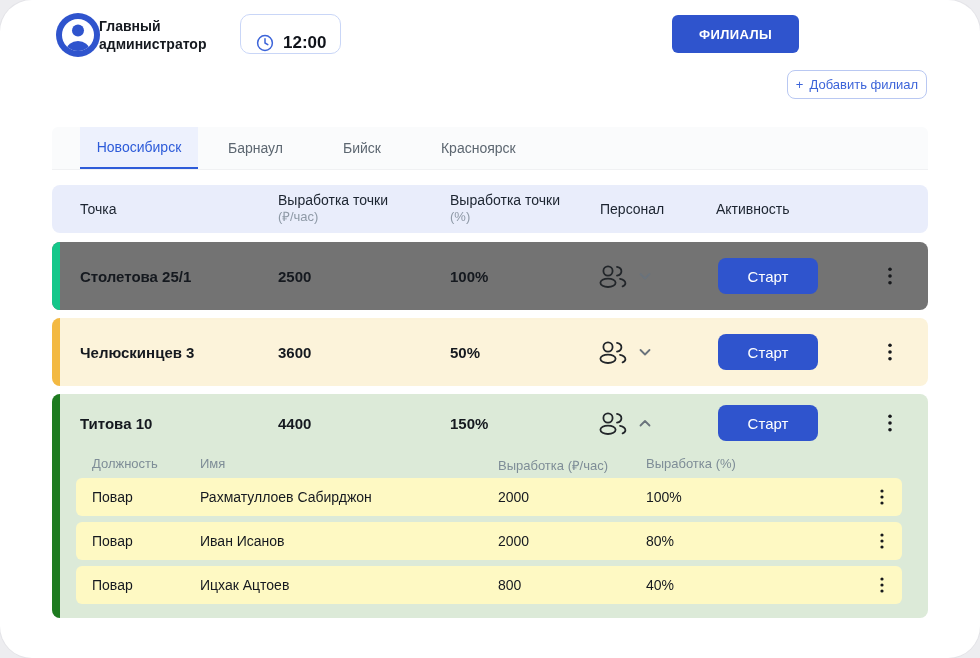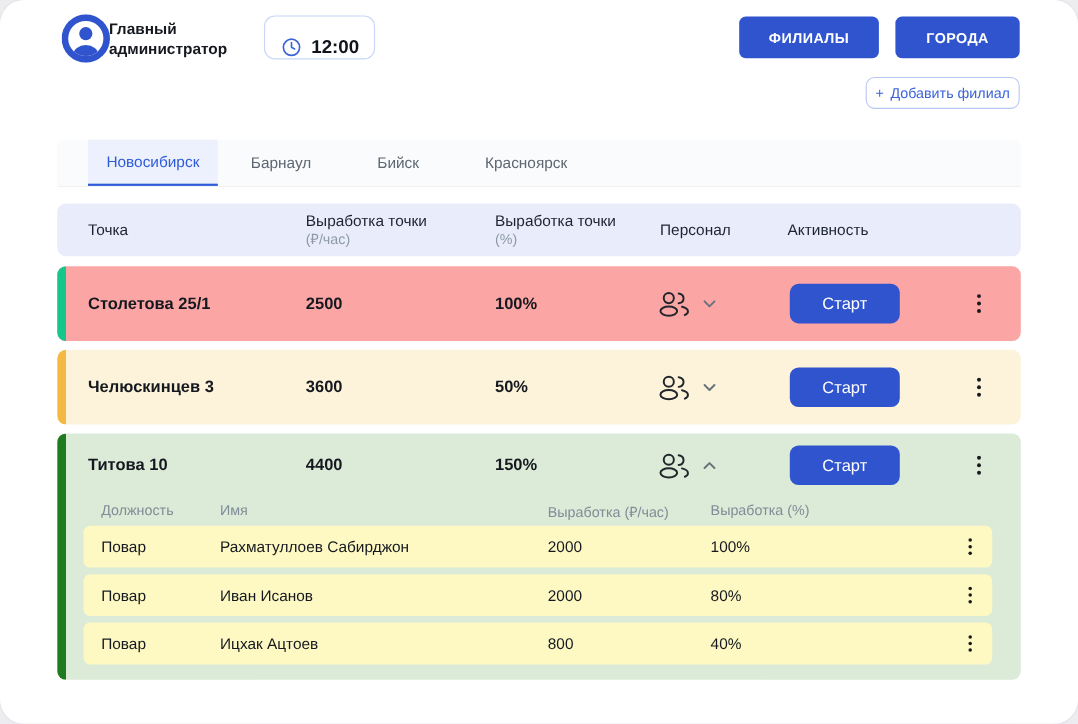--- a/index.html
+++ b/index.html
@@ -1,19 +1,19 @@
 <!DOCTYPE html>
 <html lang="ru"><head>
 <meta charset="utf-8">
 <style>
   html,body{margin:0;padding:0;background:#ededf0;}
   .stage{width:980px;height:658px;margin:0 auto;}
   .app{
     position:relative;width:980px;height:658px;background:#ffffff;
-    border-radius:22px;overflow:hidden;
+    border-radius:32px;overflow:hidden;
     font-family:"Liberation Sans", sans-serif;color:#15191f;
     box-shadow:0 0 0 1px #e4e4e8;
   }
   
   .avatar{position:absolute;left:56px;top:13px;width:44px;height:44px;}
   .user-name{
     position:absolute;left:99px;top:18px;width:118px;
     font-size:14px;font-weight:700;line-height:1.25;color:#15191f;
   }
   .time-badge{
@@ -54,21 +54,21 @@
     position:absolute;left:52px;top:185px;width:876px;height:48px;
     background:#e9edfb;border-radius:8px;
   }
   .th{position:absolute;top:50%;transform:translateY(-50%);font-size:14px;color:#1c2430;line-height:1.3;}
   .th .unit{font-size:13px;color:#8e99a6;}
   .th-point{left:28px;} .th-rate{left:226px;} .th-pct{left:398px;}
   .th-staff{left:548px;} .th-activity{left:664px;}
   
   .row{position:absolute;left:52px;width:876px;border-radius:8px;overflow:hidden;}
   .row .bar{position:absolute;left:0;top:0;bottom:0;width:8px;}
-  .row-0{top:242px;height:68px;background:#fca5a5;} .row-0 .bar{background:#15c78a;}
+  .row-0{top:242px;height:68px;background:#737373;} .row-0 .bar{background:#15c78a;}
   .row-1{top:318px;height:68px;background:#fcf3da;} .row-1 .bar{background:#f3b942;}
   .row-2{top:394px;height:224px;background:#dcead8;} .row-2 .bar{background:#1e7b20;}
   .row-head{position:absolute;left:0;top:0;width:100%;height:68px;}
   .row-2 .row-head{height:58px;}
   .rc{position:absolute;top:50%;transform:translateY(-50%);}
   .cell{font-size:15px;font-weight:700;color:#15191f;}
   .cell-name{left:28px;} .cell-rate{left:226px;} .cell-pct{left:398px;}
   .staff-toggle{left:546px;display:flex;align-items:center;gap:10px;cursor:pointer;background:none;border:none;padding:0;}
   .start-btn{
     left:666px;width:100px;height:36px;background:#2f54cd;border:none;border-radius:8px;
@@ -108,21 +108,20 @@
 
   <div class="time-badge">
     <svg width="20" height="20" viewBox="0 0 20 20" fill="none">
       <circle cx="10" cy="10" r="7.4" stroke="#3c64d9" stroke-width="1.5"></circle>
       <path d="M10 5.8 V10 L12.8 11.6" stroke="#3c64d9" stroke-width="1.5" stroke-linecap="round" stroke-linejoin="round"></path>
     </svg>
     <span>12:00</span>
   </div>
 
   <button class="btn-primary btn-branches">ФИЛИАЛЫ</button>
-  <button class="btn-primary btn-cities">ГОРОДА</button>
   <button class="btn-add">
     <span>+</span>
     <span>Добавить филиал</span>
   </button>
 
   <div class="tabs">
     <div class="tab active">Новосибирск</div>
     <div class="tab">Барнаул</div>
     <div class="tab">Бийск</div>
     <div class="tab">Красноярск</div>

